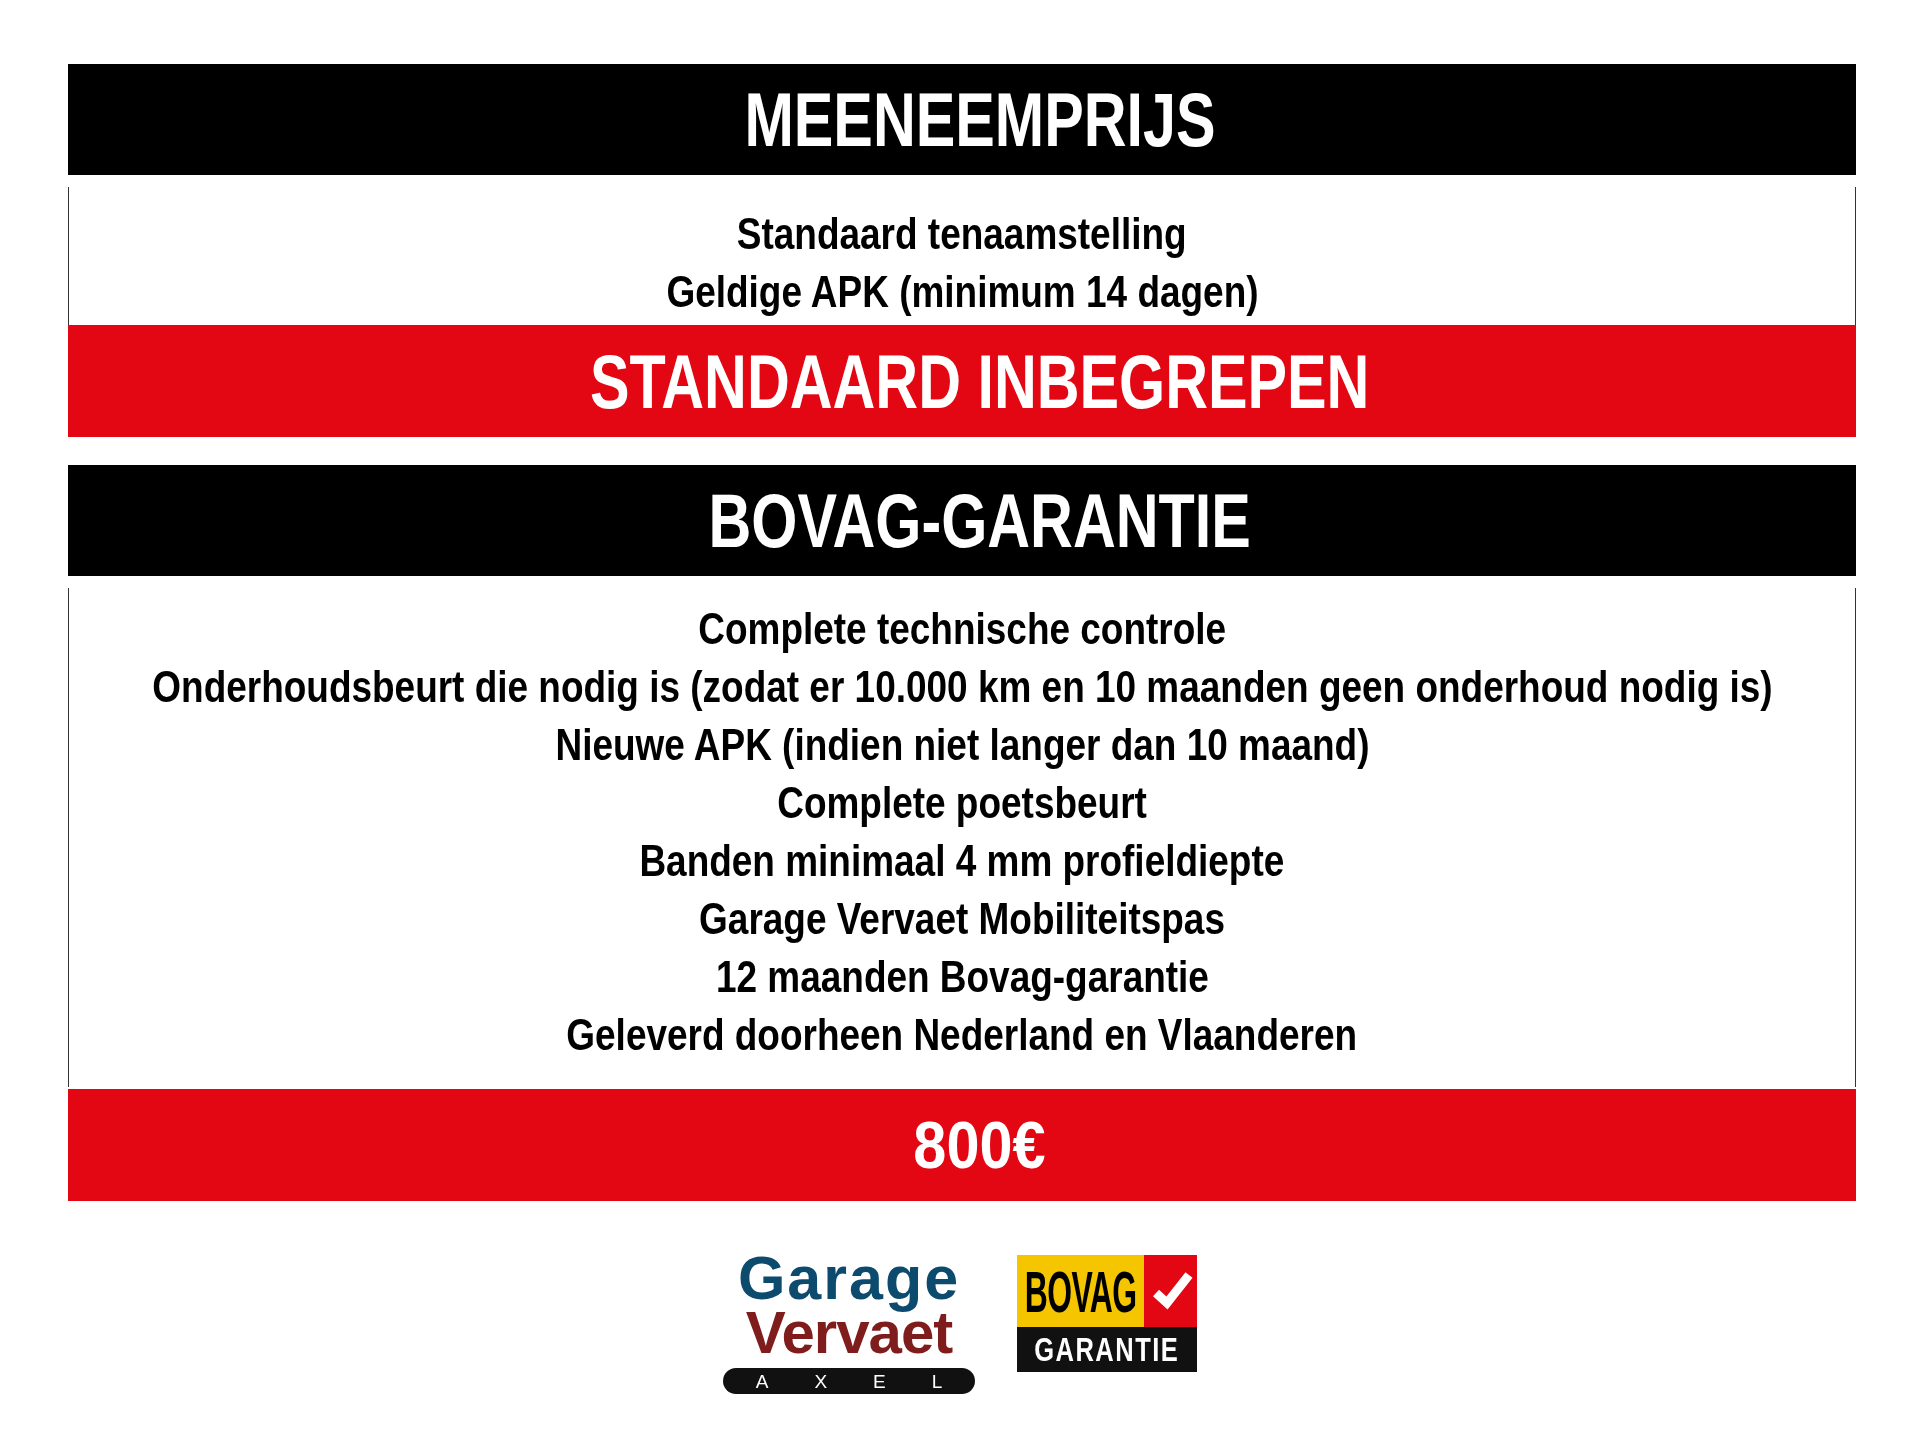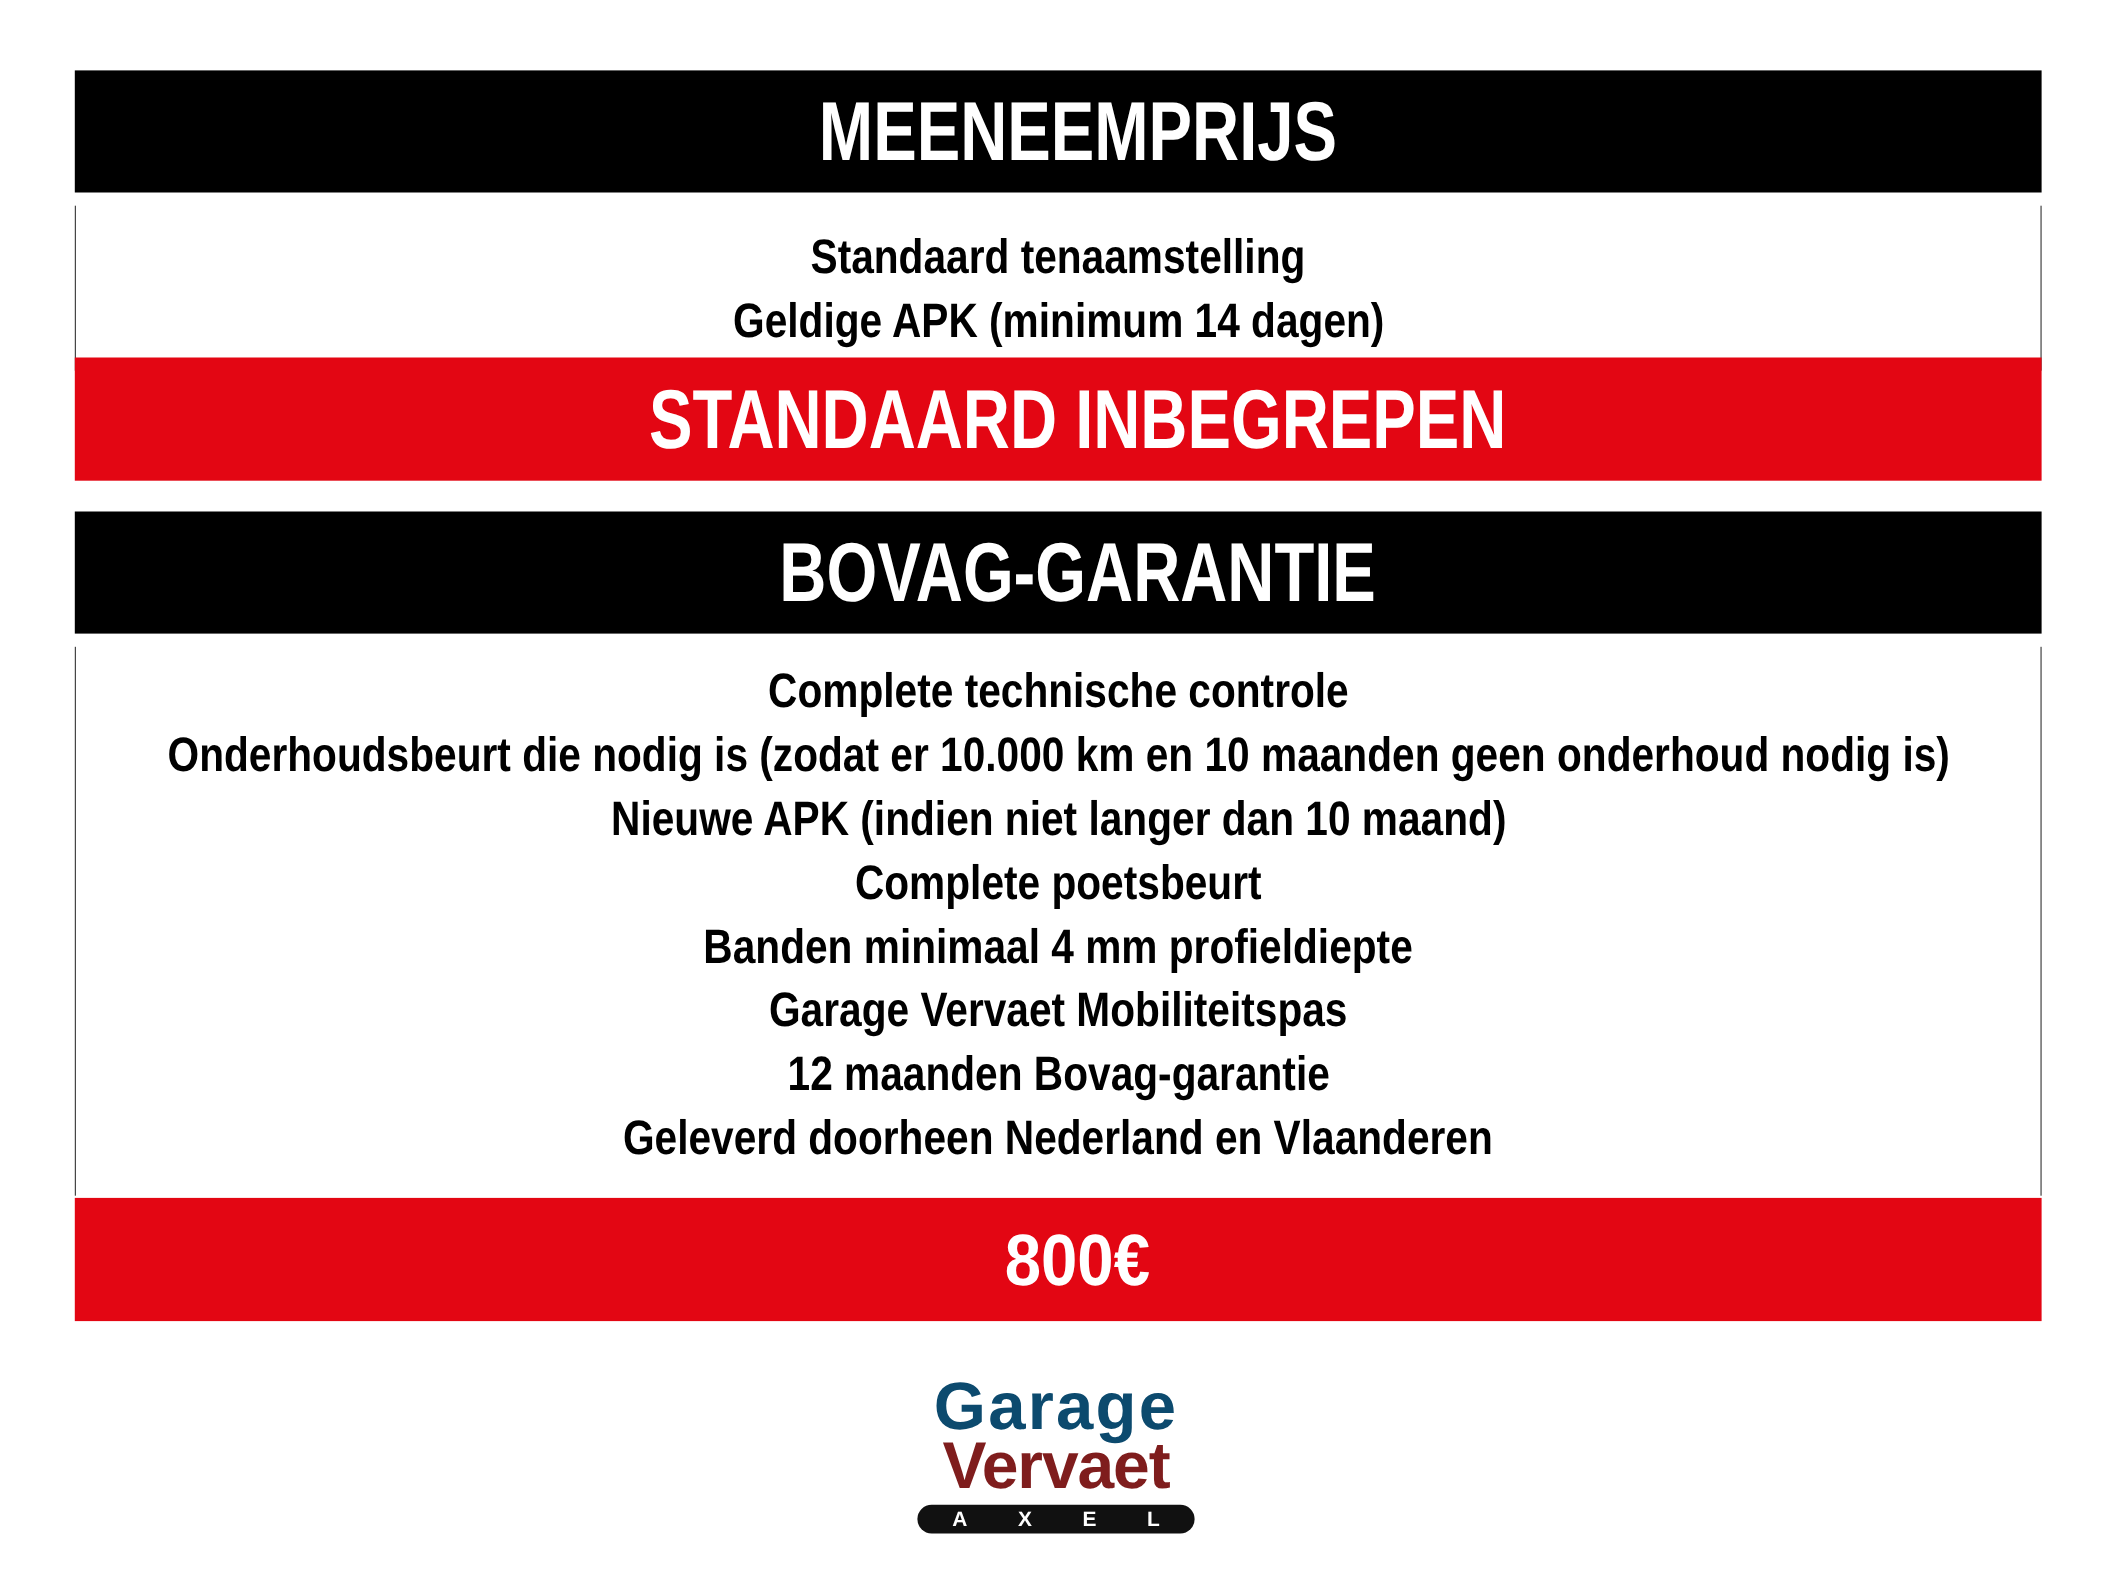--- a/index.html
+++ b/index.html
@@ -109,21 +109,21 @@
     height: 26px;
     border-radius: 14px;
     background: #111111;
     display: flex;
     align-items: center;
     justify-content: center;
   }
   .axel-text {
     color: #ffffff;
     font-size: 19px;
-    font-weight: bold;
+    font-weight: normal;
     letter-spacing: 46px;
     margin-right: -46px;
     line-height: 1;
   }
   .bovag-logo {
     width: 180px;
     height: 117px;
     margin-top: 7px;
     display: flex;
     flex-direction: column;
@@ -215,16 +215,31 @@
   <div class="footer">
 
     <div class="vervaet-logo">
       <div class="vervaet-top">Garage</div>
       <div class="vervaet-name">Vervaet</div>
       <div class="axel-pill">
         <span class="axel-text">AXEL</span>
       </div>
     </div>
 
+    <div class="bovag-logo">
+      <div class="bovag-top">
+        <div class="bovag-yellow">
+          <span class="bovag-brand">BOVAG</span>
+        </div>
+        <div class="bovag-red">
+          <svg width="48" height="48" viewBox="0 0 48 48" style="overflow:visible;">
+            <path d="M9 26 L20 36 L42 8" fill="none" stroke="#ffffff" stroke-width="9"></path>
+          </svg>
+        </div>
+      </div>
+      <div class="bovag-black">
+        <span class="bovag-sub">GARANTIE</span>
+      </div>
+    </div>
 
   </div>
 
 </div>
 
 </body></html>

